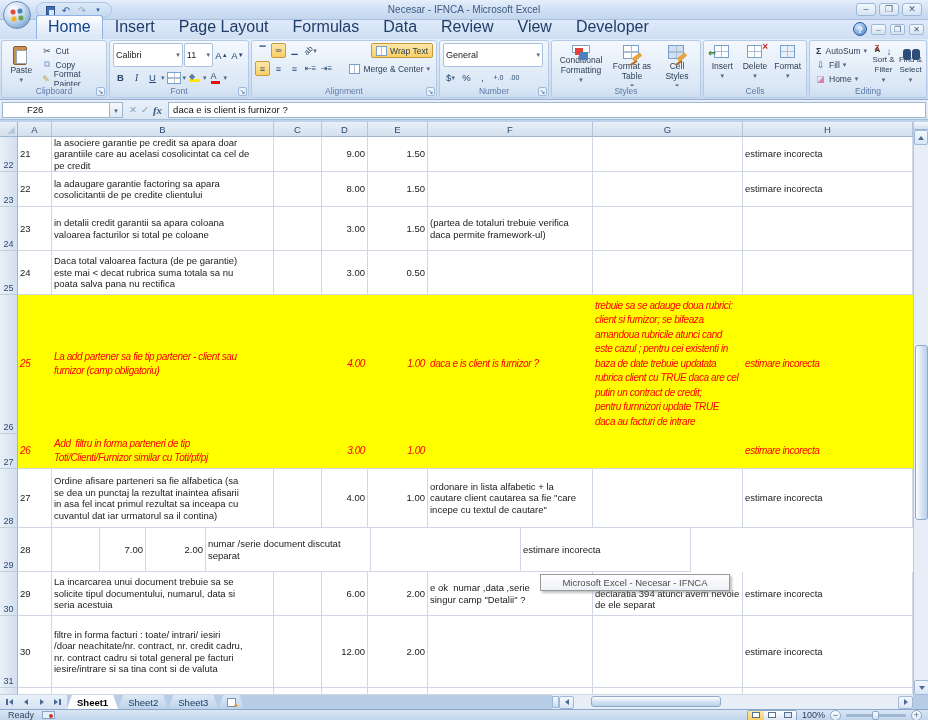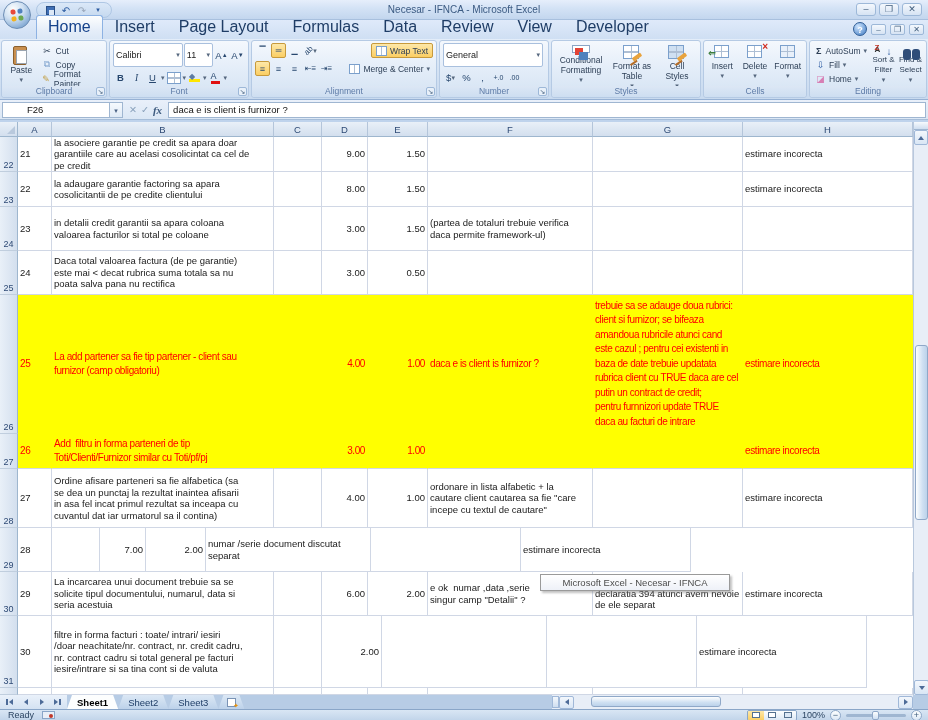--- a/index.html
+++ b/index.html
@@ -100,21 +100,21 @@
   .rhdr { width:18px; background:linear-gradient(to right,#e9f0f8,#d3dfee); border-right:1px solid #9eb6ce;
     border-bottom:1px solid #c0cede; color:#2e4a75; font-size:9px; display:flex; align-items:flex-end; justify-content:center; padding-bottom:1px; }
   .cell { border-right:1px solid #d0d7e5; border-bottom:1px solid #d0d7e5; display:flex; align-items:center;
     padding:1px 2px; overflow:hidden; color:#1a1a1a; font-size:9.5px; line-height:11.5px; }
   .cell span { white-space:pre-wrap; width:100%; }
   .col-a{width:34px;} .col-b{width:222px;} .col-c{width:48px;} .col-d{width:46px;}
   .col-e{width:60px;} .col-f{width:165px;} .col-g{width:150px;} .col-h{width:170px;}
   .num { justify-content:flex-end; }
   .num span { text-align:right; }
   .grid-row.hl .cell { background:#ffff00; border-color:#ffff00; color:#ff0000;
-    font-size:10px; line-height:14.5px; letter-spacing:-0.4px; }
+    font-size:10px; line-height:14.5px; letter-spacing:-0.4px;font-style:italic; }
   .grid-row.hl.hl-last .cell { border-bottom-color:#d0d7e5; }
   .red-lg { color:#ff0000 !important; font-size:10px !important; line-height:14.5px !important; letter-spacing:-0.4px; }
 
   
   .tooltip { position:absolute; left:540px; top:574px; width:190px; height:17px; z-index:80;
     background:linear-gradient(#ffffff,#eef1f8); border:1px solid #9a9a9a; box-shadow:2px 2px 2px rgba(120,120,120,.45);
     font-size:9.5px; color:#4c4c4c; display:flex; align-items:center; justify-content:center; }
 
   
   .vscroll { position:absolute; right:0; top:122px; width:15px; height:573px; background:#e8eef7; border-left:1px solid #b8c8dd; }
@@ -717,20 +717,23 @@
       </div>
       <div class="cell col-b">
         <span>filtre in forma facturi : toate/ intrari/ iesiri
 /doar neachitate/nr. contract, nr. credit cadru,
 nr. contract cadru si total general pe facturi
 iesire/intrare si sa tina cont si de valuta</span>
       </div>
       <div class="cell col-c">
         <span></span>
       </div>
+      <div class="cell col-d num">
+        <span>12.00</span>
+      </div>
       <div class="cell col-e num">
         <span>2.00</span>
       </div>
       <div class="cell col-f">
         <span></span>
       </div>
       <div class="cell col-g">
         <span></span>
       </div>
       <div class="cell col-h">

